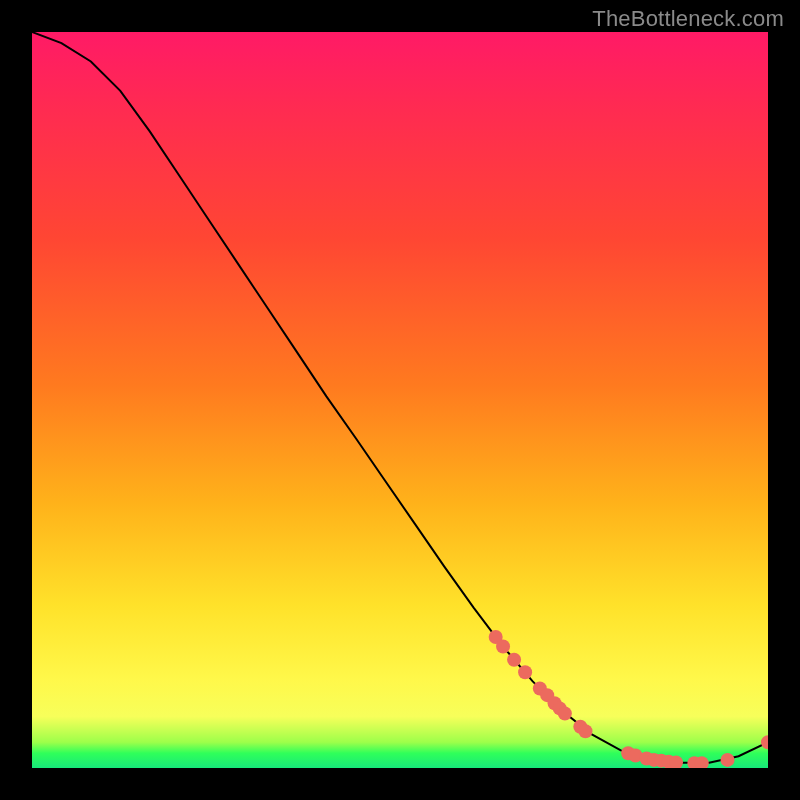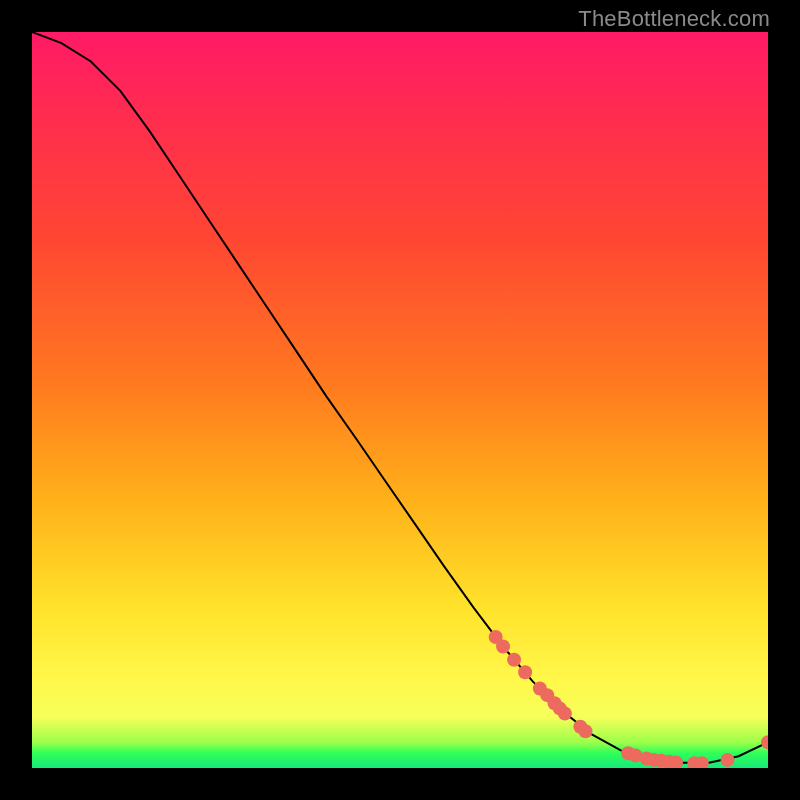--- a/index.html
+++ b/index.html
@@ -45,21 +45,21 @@
   }
   svg.chart-svg {
     position: absolute;
     inset: 0;
     width: 100%;
     height: 100%;
   }
   .watermark {
     position: absolute;
     top: 6px;
-    right: 30px;
+    right: 16px;
     color: #8a8a8a;
     font-size: 22px;
     font-weight: 500;
     letter-spacing: 0.2px;
     user-select: none;
   }
 </style>
 </head>
 <body>
 

